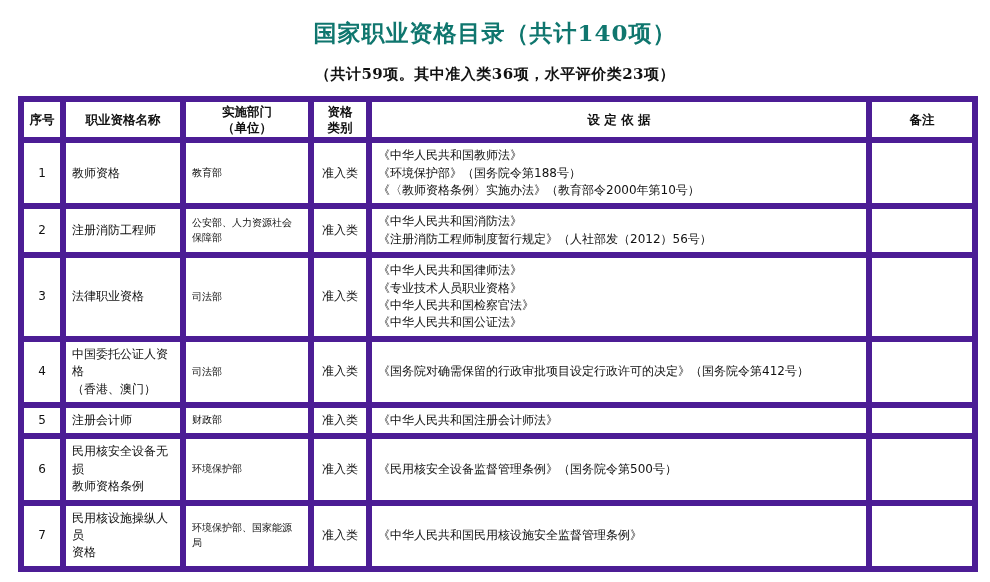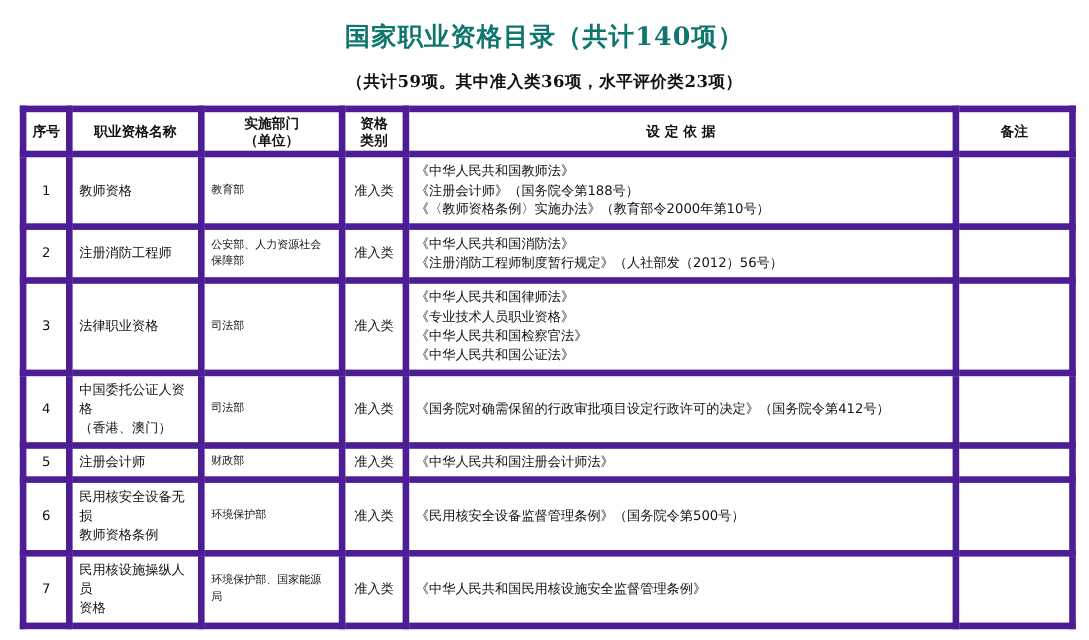--- a/index.html
+++ b/index.html
@@ -132,21 +132,21 @@
             <td class="c-no">1</td>
             <td class="c-name">
               <div class="name-line">教师资格</div>
             </td>
             <td class="c-dept">
               <div class="dept-line">教育部</div>
             </td>
             <td class="c-type">准入类</td>
             <td class="c-basis">
               <div class="basis-line">《中华人民共和国教师法》</div>
-              <div class="basis-line">《注册会计师》（国务院令第188号）</div>
+              <div class="basis-line">《环境保护部》（国务院令第188号）</div>
               <div class="basis-line">《〈教师资格条例〉实施办法》（教育部令2000年第10号）</div>
             </td>
             <td class="c-remark"></td>
           </tr>
           <tr>
             <td class="c-no">2</td>
             <td class="c-name">
               <div class="name-line">注册消防工程师</div>
             </td>
             <td class="c-dept">

